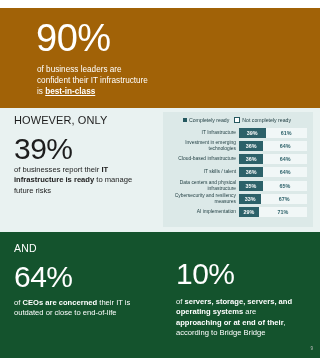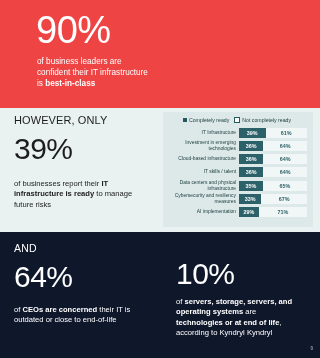--- a/index.html
+++ b/index.html
@@ -7,33 +7,33 @@
   body{
     width:320px;height:358px;overflow:hidden;
     font-family:"Liberation Sans", sans-serif;
     background:#ffffff;
     -webkit-font-smoothing:antialiased;
   }
   .page{position:relative;width:320px;height:358px;}
 
   
   .band-top{
-    position:absolute;left:0;top:0;width:320px;height:108px;
-    background:#ef4444;
+    position:absolute;left:0;top:8px;width:320px;height:108px;
+    background:#a16207;
   }
   .big-90{
     position:absolute;left:36px;top:10px;
     font-size:38px;line-height:40px;font-weight:400;
     color:#ffffff;letter-spacing:-0.5px;
   }
   .top-body{
     position:absolute;left:37px;top:56px;width:118px;
     font-size:8.2px;line-height:11.2px;color:#ffffff;
   }
-  .top-body b{font-weight:700;}
+  .top-body b{font-weight:700;text-decoration:underline;}
   .badge{
     position:absolute;right:13px;top:13px;
     width:92px;min-height:24px;
     background:#ffffff;
     display:flex;align-items:center;justify-content:center;
     text-align:center;
     padding:4px 2px;box-sizing:border-box;
   }
   .badge span{
     font-size:7.4px;line-height:9.6px;font-weight:700;
@@ -49,21 +49,21 @@
   .however{
     font-size:11px;line-height:13px;color:#1d1d1d;
     letter-spacing:.1px;font-weight:400;
   }
   .big-39{
     margin-top:5px;
     font-size:30px;line-height:33px;font-weight:400;
     color:#1d1d1d;letter-spacing:-0.5px;
   }
   .mid-body{
-    margin-top:14px;width:128px;
+    margin-top:0;width:128px;
     font-size:7.6px;line-height:10.4px;color:#1d1d1d;
   }
   .mid-body b{font-weight:700;}
 
   
   .chart-panel{
     position:absolute;left:163px;top:4px;width:150px;height:115px;
     background:#dce9e8;
     box-sizing:border-box;padding:5px 6px 4px 4px;
   }
@@ -92,33 +92,33 @@
   .seg{
     display:flex;align-items:center;justify-content:center;
     font-size:5.4px;font-weight:700;line-height:10px;
   }
   .seg-a{background:#2c6169;color:#ffffff;}
   .seg-b{background:#f1f7f7;color:#2c6169;}
 
   
   .band-bot{
     position:absolute;left:0;top:232px;width:320px;height:126px;
-    background:#0f172a;
+    background:#14532d;
   }
   .bot-left{position:absolute;left:14px;top:10px;width:140px;}
   .and-lbl{
     font-size:10.5px;line-height:12px;color:#ffffff;letter-spacing:.2px;
   }
   .big-64{
     margin-top:6px;
     font-size:30px;line-height:33px;font-weight:400;
     color:#ffffff;letter-spacing:-0.5px;
   }
   .bot-left-body{
-    margin-top:12px;width:120px;
+    margin-top:5px;width:120px;
     font-size:7.6px;line-height:10.4px;color:#ffffff;
   }
   .bot-left-body b{font-weight:700;}
 
   .bot-right{position:absolute;left:176px;top:25px;width:135px;}
   .big-44{
     font-size:30px;line-height:33px;font-weight:400;
     color:#ffffff;letter-spacing:-0.5px;
   }
   .bot-right-body{
@@ -230,19 +230,19 @@
       <div class="and-lbl">AND</div>
       <div class="big-64">64%</div>
       <div class="bot-left-body">
         <span>of </span><b>CEOs are concerned</b><span> their IT is outdated or close to end-of-life</span>
       </div>
     </div>
 
     <div class="bot-right">
       <div class="big-44">10%</div>
       <div class="bot-right-body">
-        <span>of </span><b>servers, storage, servers, and operating systems</b><span> are </span><b>technologies or at end of life</b><span>, according to Kyndryl Kyndryl</span>
+        <span>of </span><b>servers, storage, servers, and operating systems</b><span> are </span><b>approaching or at end of their</b><span>, according to Bridge Bridge</span>
       </div>
     </div>
 
     <div class="page-num">9</div>
   </div>
 </div>
 
 </body></html>

